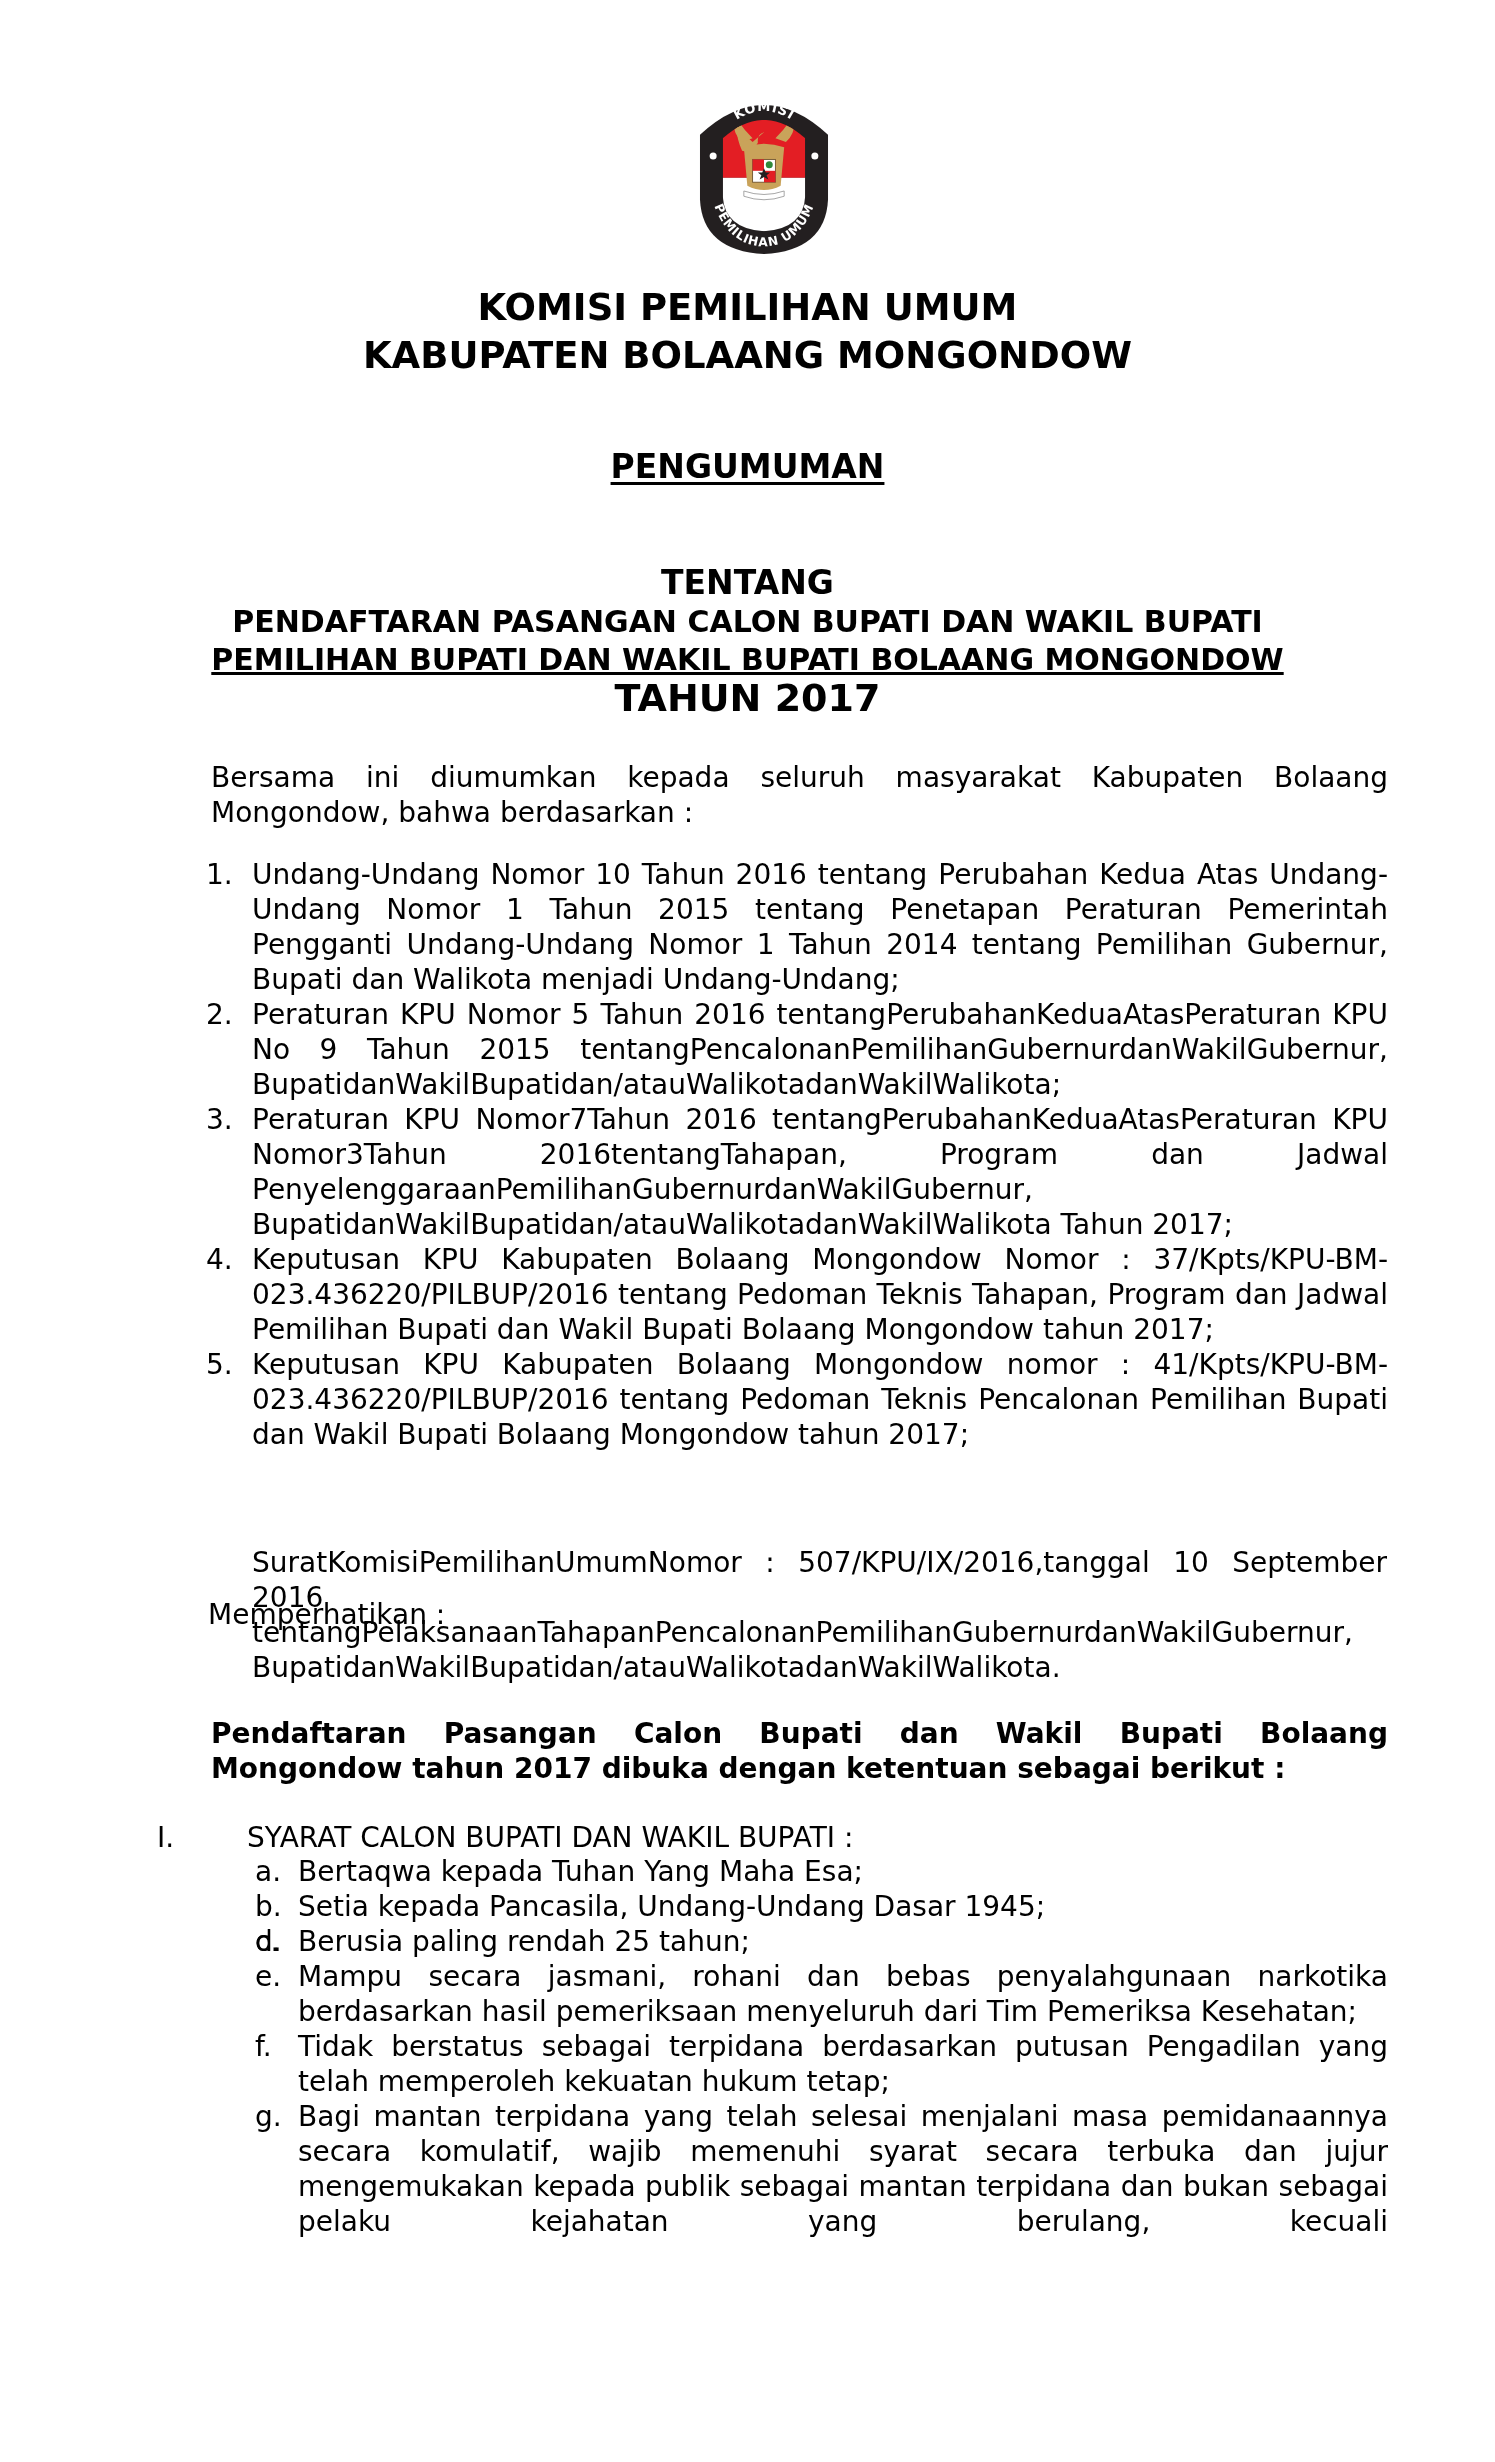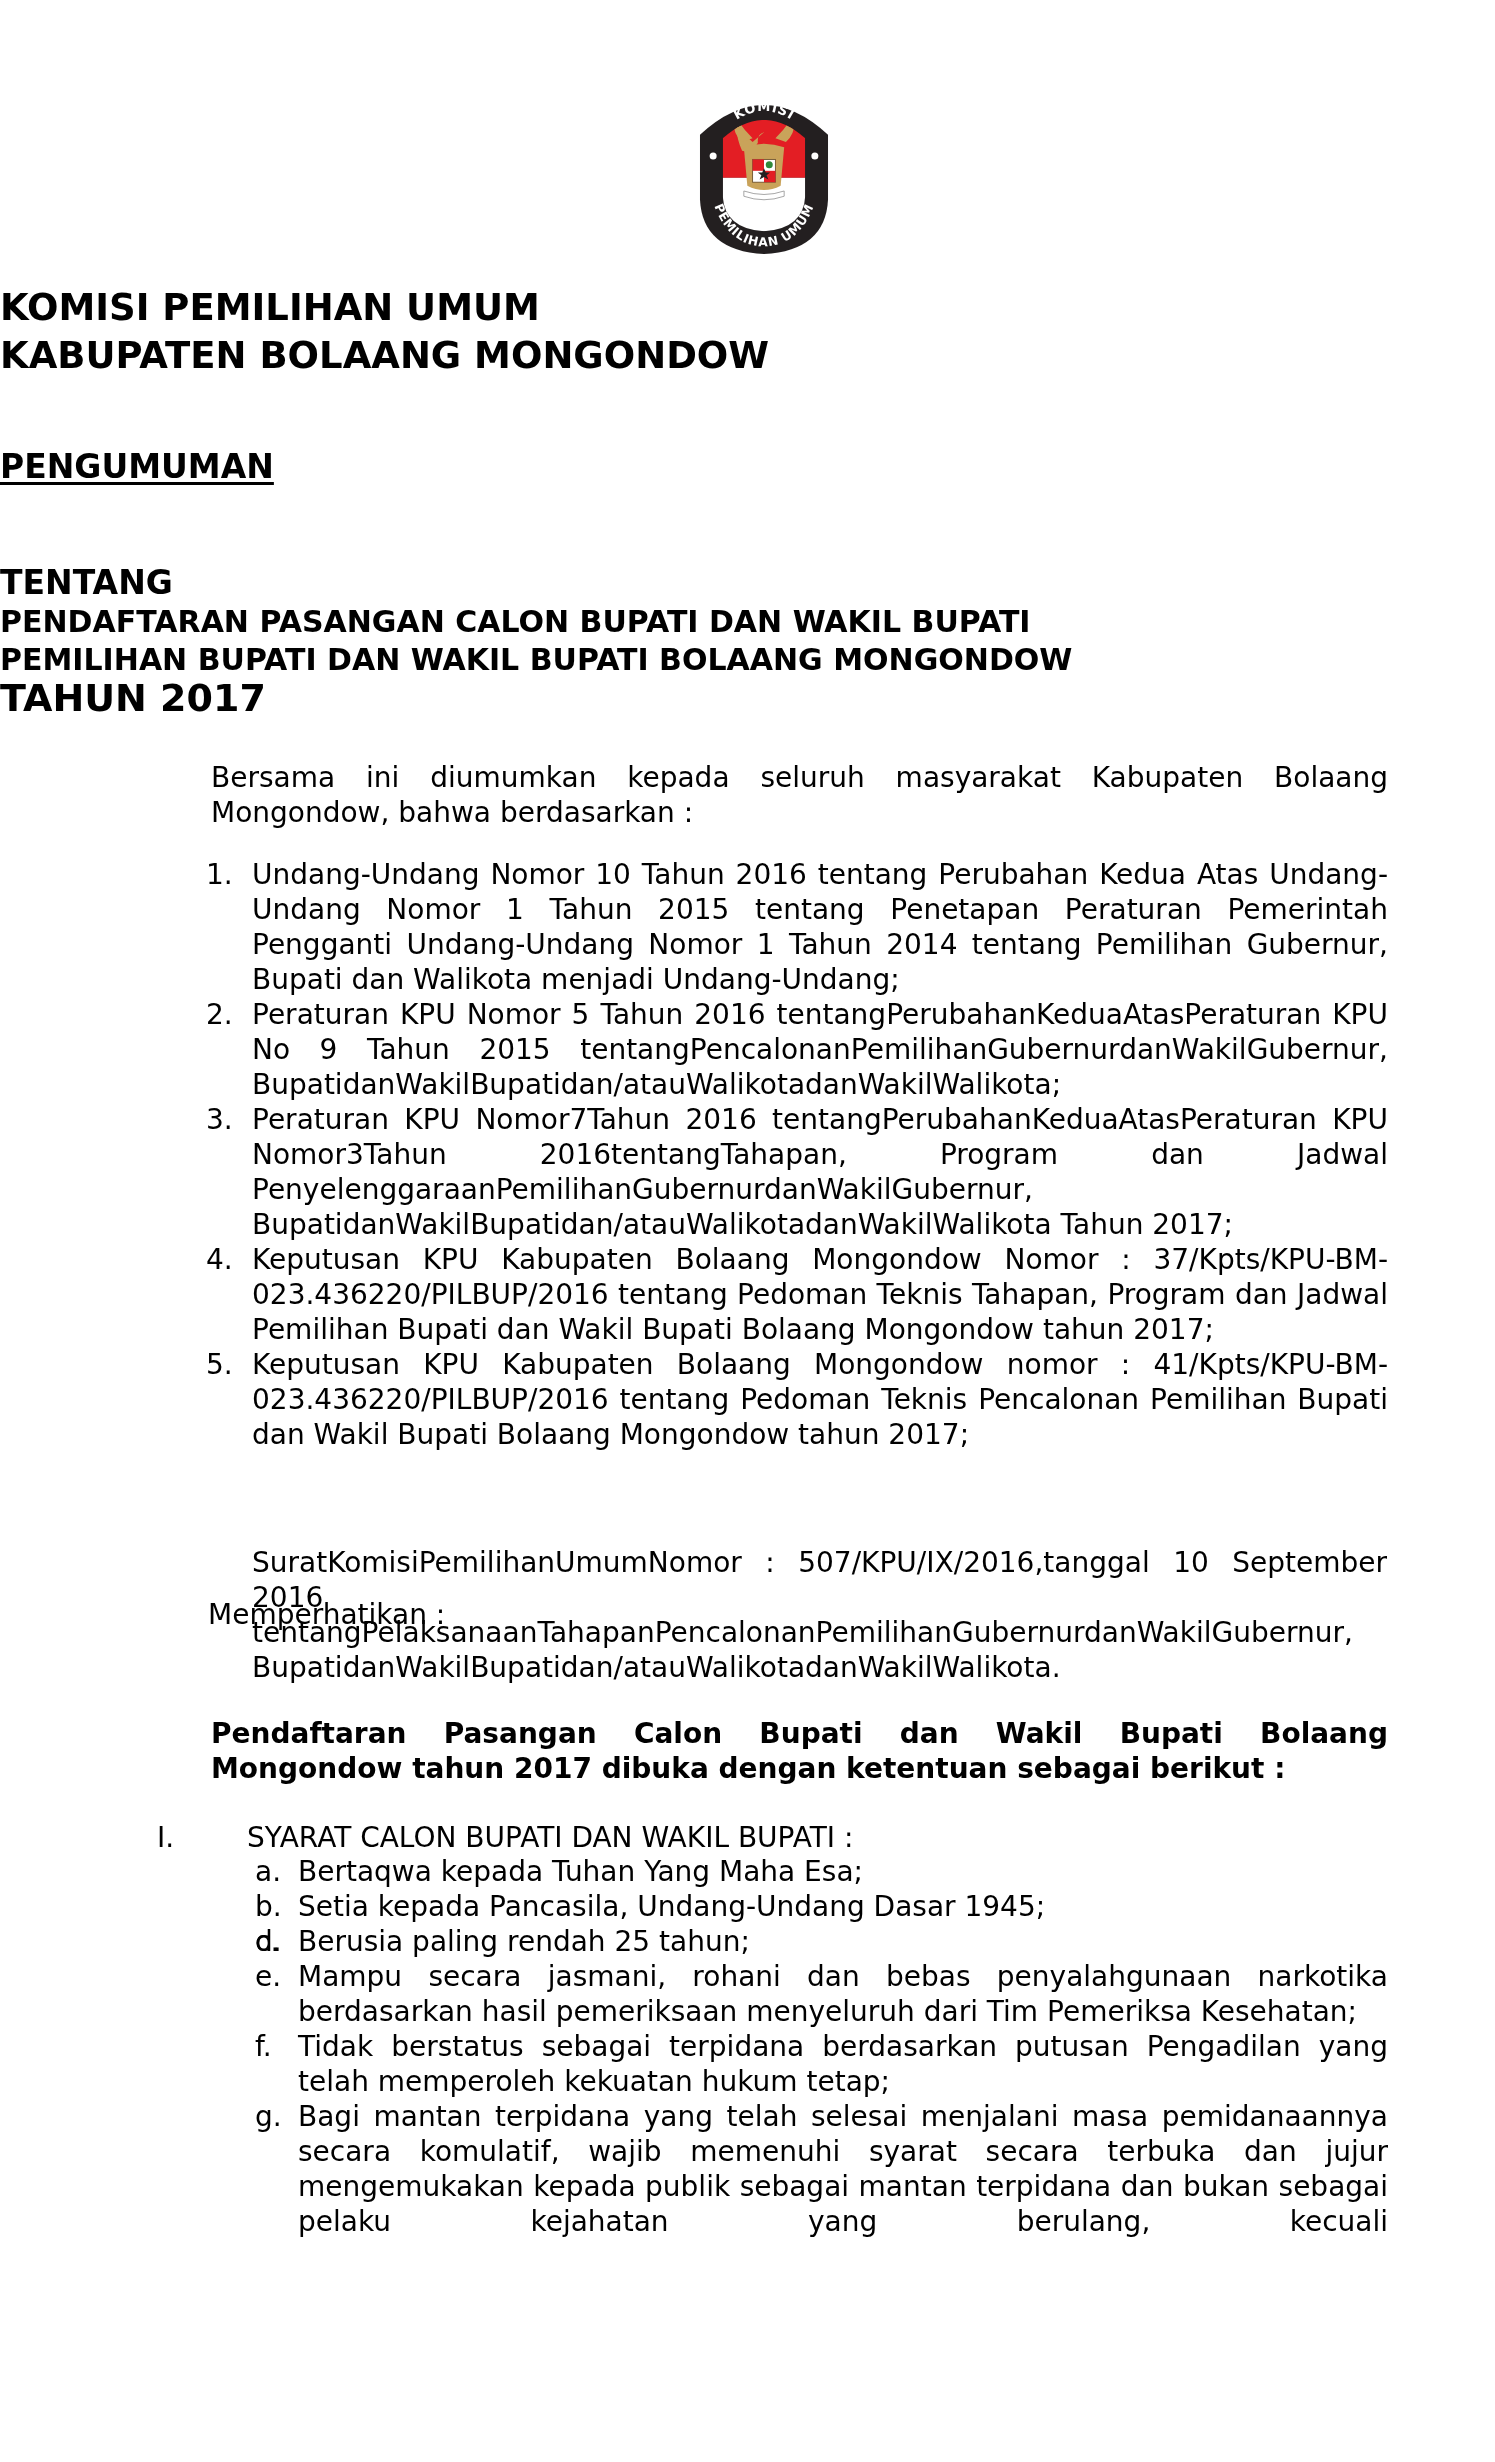--- a/index.html
+++ b/index.html
@@ -2,29 +2,29 @@
 <html style="font-size:14px"><head>
 <meta charset="utf-8">
 <style>
   html, body { margin: 0; padding: 0; background: #ffffff; }
   body { width: 1495px; height: 2462px; position: relative; overflow: hidden;
          font-family: "DejaVu Sans", sans-serif; color: #000; }
   .page { position: absolute; left: 0; top: 0; width: 1495px; height: 2462px; background: #fff; }
 
   .logo { position: absolute; left: 689px; top: 84px; width: 150px; height: 171px; }
 
-  .center { position: absolute; left: 0; width: 1495px; font-weight: bold; white-space: nowrap; }
+  .center { position: absolute; left: 0; width: 1495px; text-align: center; font-weight: bold; white-space: nowrap; }
   .org1 { top: 284px; font-size: 37px; line-height: 47px; }
   .org2 { top: 332px; font-size: 37px; line-height: 47px; }
   .peng { top: 447px; font-size: 33px; line-height: 40px; }
   .peng span { text-decoration: underline; text-decoration-thickness: 2.6px; text-underline-offset: 3.5px; }
   .nomor { top: 489px; font-size: 27px; line-height: 35px; }
   .tentang { top: 563px; font-size: 33px; line-height: 40px; }
   .sub1 { top: 603px; font-size: 30px; line-height: 38px; }
-  .sub2 { top: 641px; font-size: 30px; line-height: 38px; }
+  .sub2 { top: 641px; font-size: 30px; line-height: 38px; text-decoration: underline; }
   .sub3 { top: 679px; font-size: 38px; line-height: 38px; }
 
   .body-text { font-size: 28px; line-height: 35px; }
   .para { position: absolute; text-align: justify; margin-top: 6px; }
   .intro { left: 211px; top: 754px; width: 1177px; }
 
   .numlist { position: absolute; left: 199px; top: 857px; width: 1189px; margin: 0; padding: 0; list-style: none; }
   .numlist li { position: relative; padding-left: 53px; text-align: justify; }
   .numlist .num { position: absolute; left: 7px; top: 0; }
 

